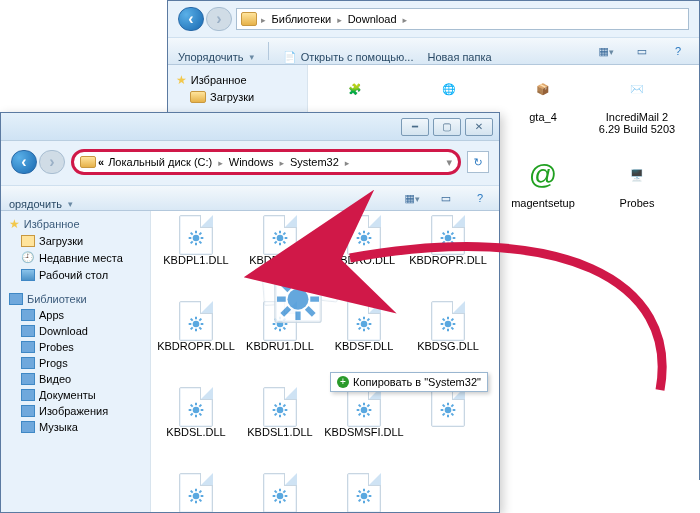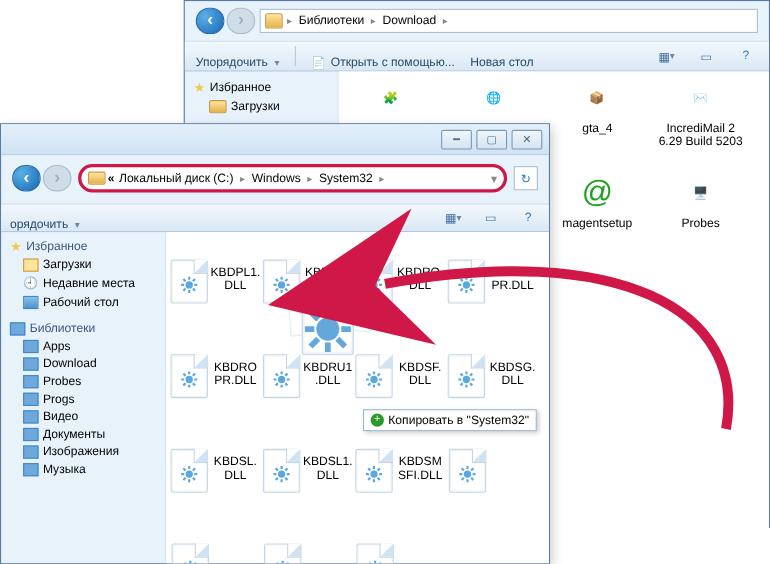--- a/index.html
+++ b/index.html
@@ -65,21 +65,21 @@
   }
   .refresh { width: 22px; height: 22px; border:1px solid #a8bed2; background:#fff; display:flex; align-items:center; justify-content:center; color:#2a78c0; }
   .win-front .toolbar2 {
     background: linear-gradient(#f3f8fc,#d9e8f5); border-top:1px solid #cfe0ef; border-bottom:1px solid #b3c8dc;
     display:flex; align-items:center; gap: 12px; padding: 4px 8px; height: 26px;
   }
   .win-front .body2 { display:flex; height: calc(100% - 28px - 44px - 26px); }
   .nav2 { width: 150px; border-right: 1px solid #d8e4ee; padding: 4px; overflow:hidden; }
   .nav-group-title { font-size: 11px; color:#3a5a7a; padding: 2px 4px; display:flex; gap:4px; align-items:center; }
   .content-front { flex:1; background:#fff; position:relative; padding: 4px; display:flex; flex-wrap:wrap; align-content:flex-start; gap: 6px 2px; overflow:hidden;}
-  .fitem { width: 82px; height: 80px; display:flex; align-items:center; text-align:center; gap:2px; }
+  .fitem { width: 82px; height: 80px; display:flex; flex-direction:column; align-items:center; text-align:center; gap:2px; }
   .fitem .ic { width: 36px; height: 38px; }
   .fitem .lbl { font-size: 11px; line-height:1.05; word-break:break-word; }
 
   
   .dllico {
     width: 34px; height: 40px; background: #fff; border: 1px solid #c8d6e2; border-radius: 2px;
     position: relative; display:inline-block;
     box-shadow: inset 0 0 0 1px #eef4fa;
   }
   .dllico::before {
@@ -143,21 +143,21 @@
       <span class="crumb-sep"></span>
     </div>
   </div>
   <div class="toolbar">
     <div class="tbtn dd">Упорядочить</div>
     <div class="divider"></div>
     <div class="tbtn">
       <span>📄</span>
       <span>Открыть с помощью...</span>
     </div>
-    <div class="tbtn">Новая стол</div>
+    <div class="tbtn">Новая папка</div>
     <div class="spacer"></div>
     <div class="smallicobtn">▦<span class="tri-down"></span></div>
     <div class="smallicobtn">▭</div>
     <div class="smallicobtn" style="color:#2a78c0;">?</div>
   </div>
   <div class="body">
     <div class="nav-pane">
       <div class="nav-item">
         <span class="star">★</span>
         <span>Избранное</span>

